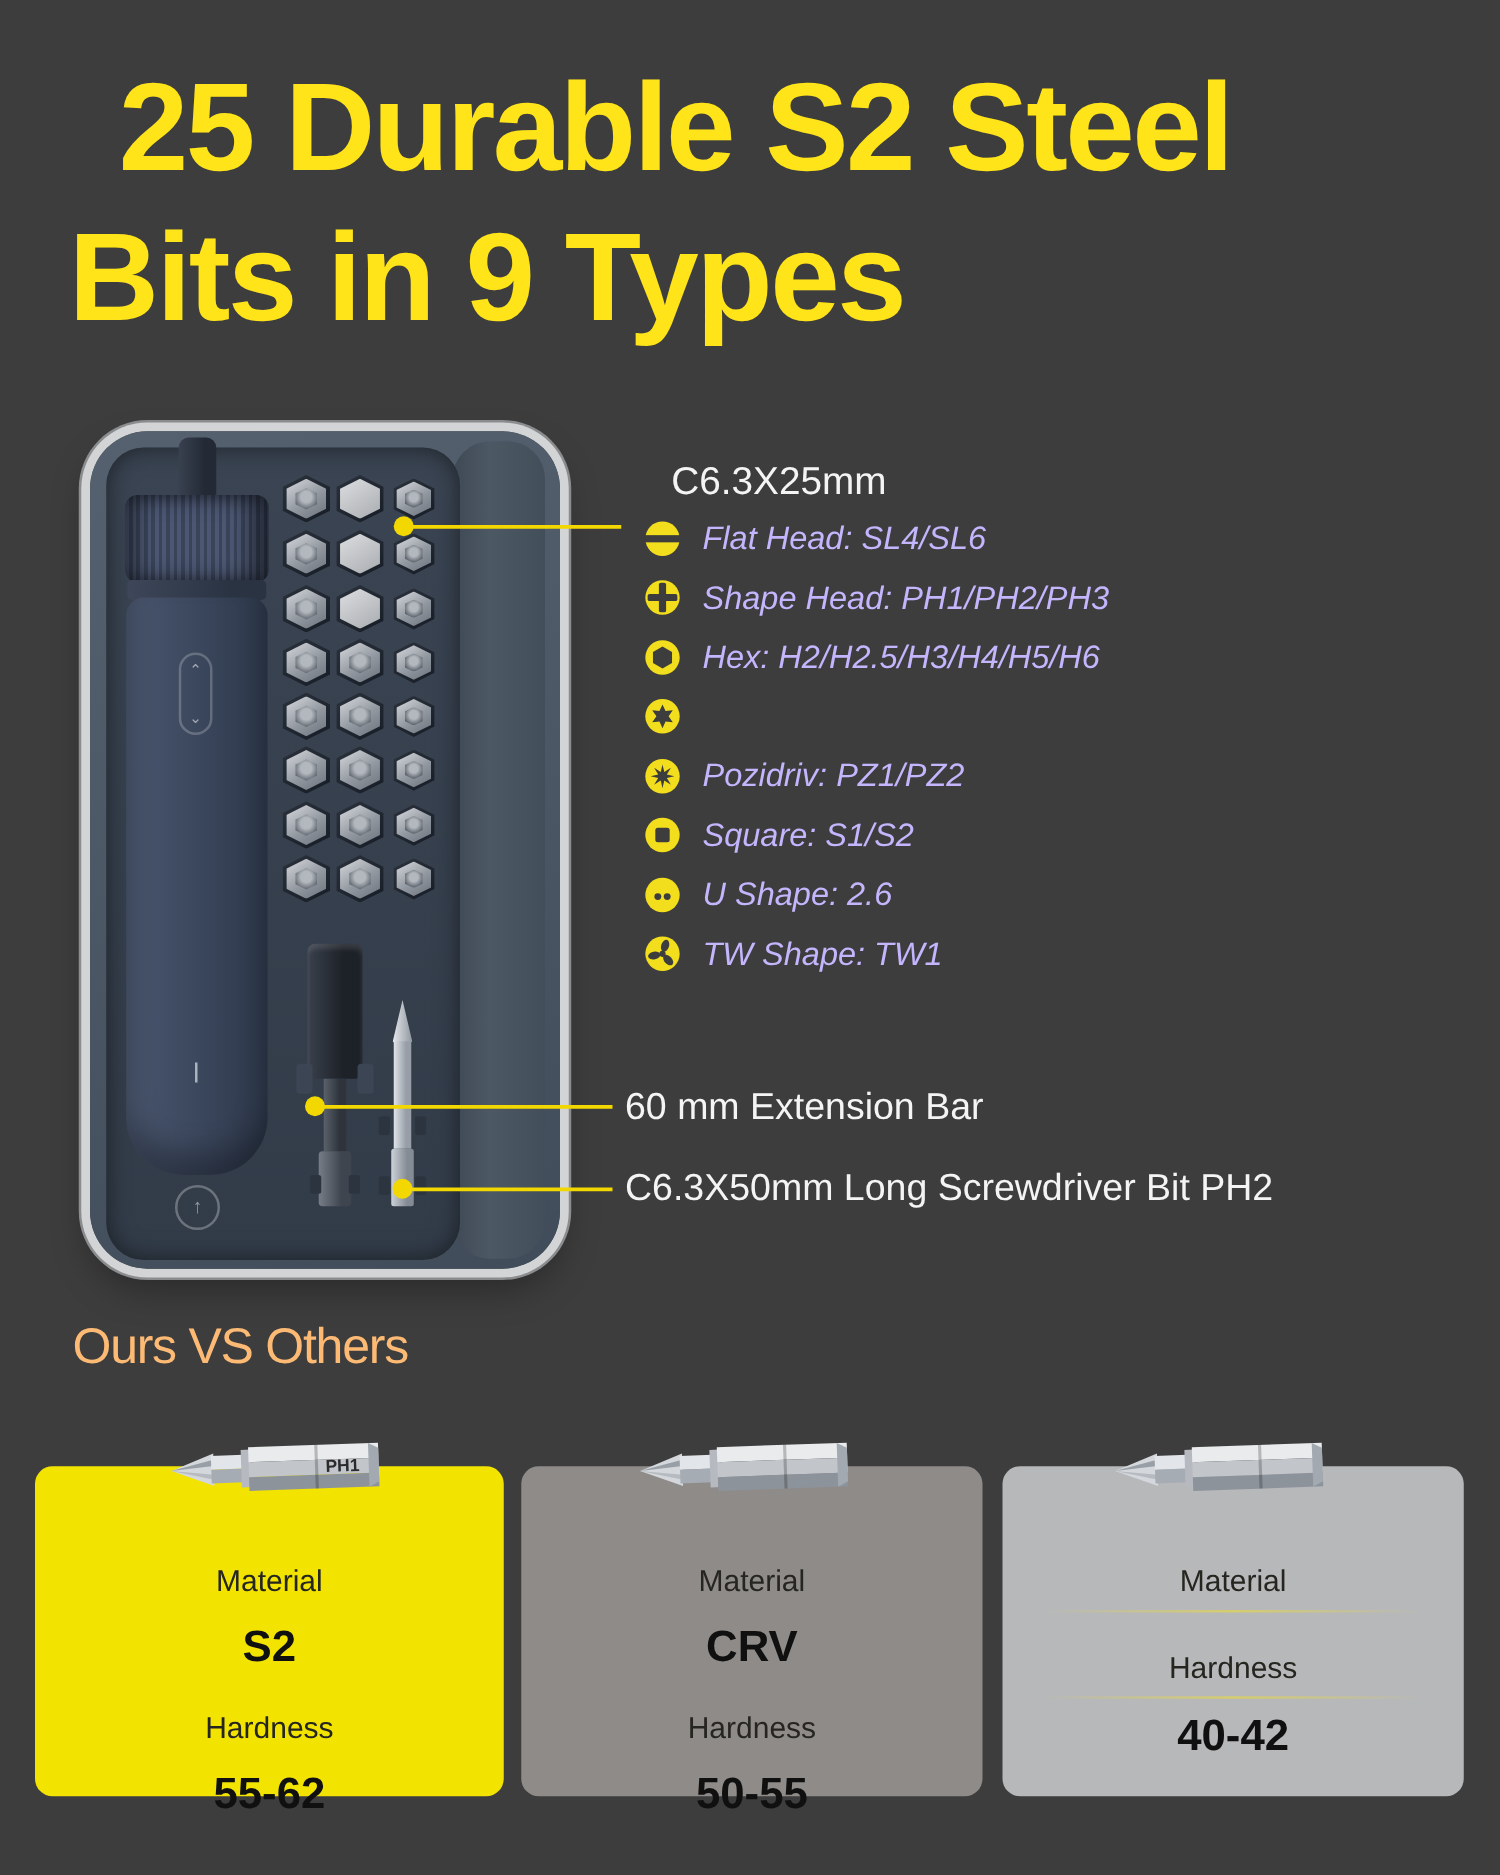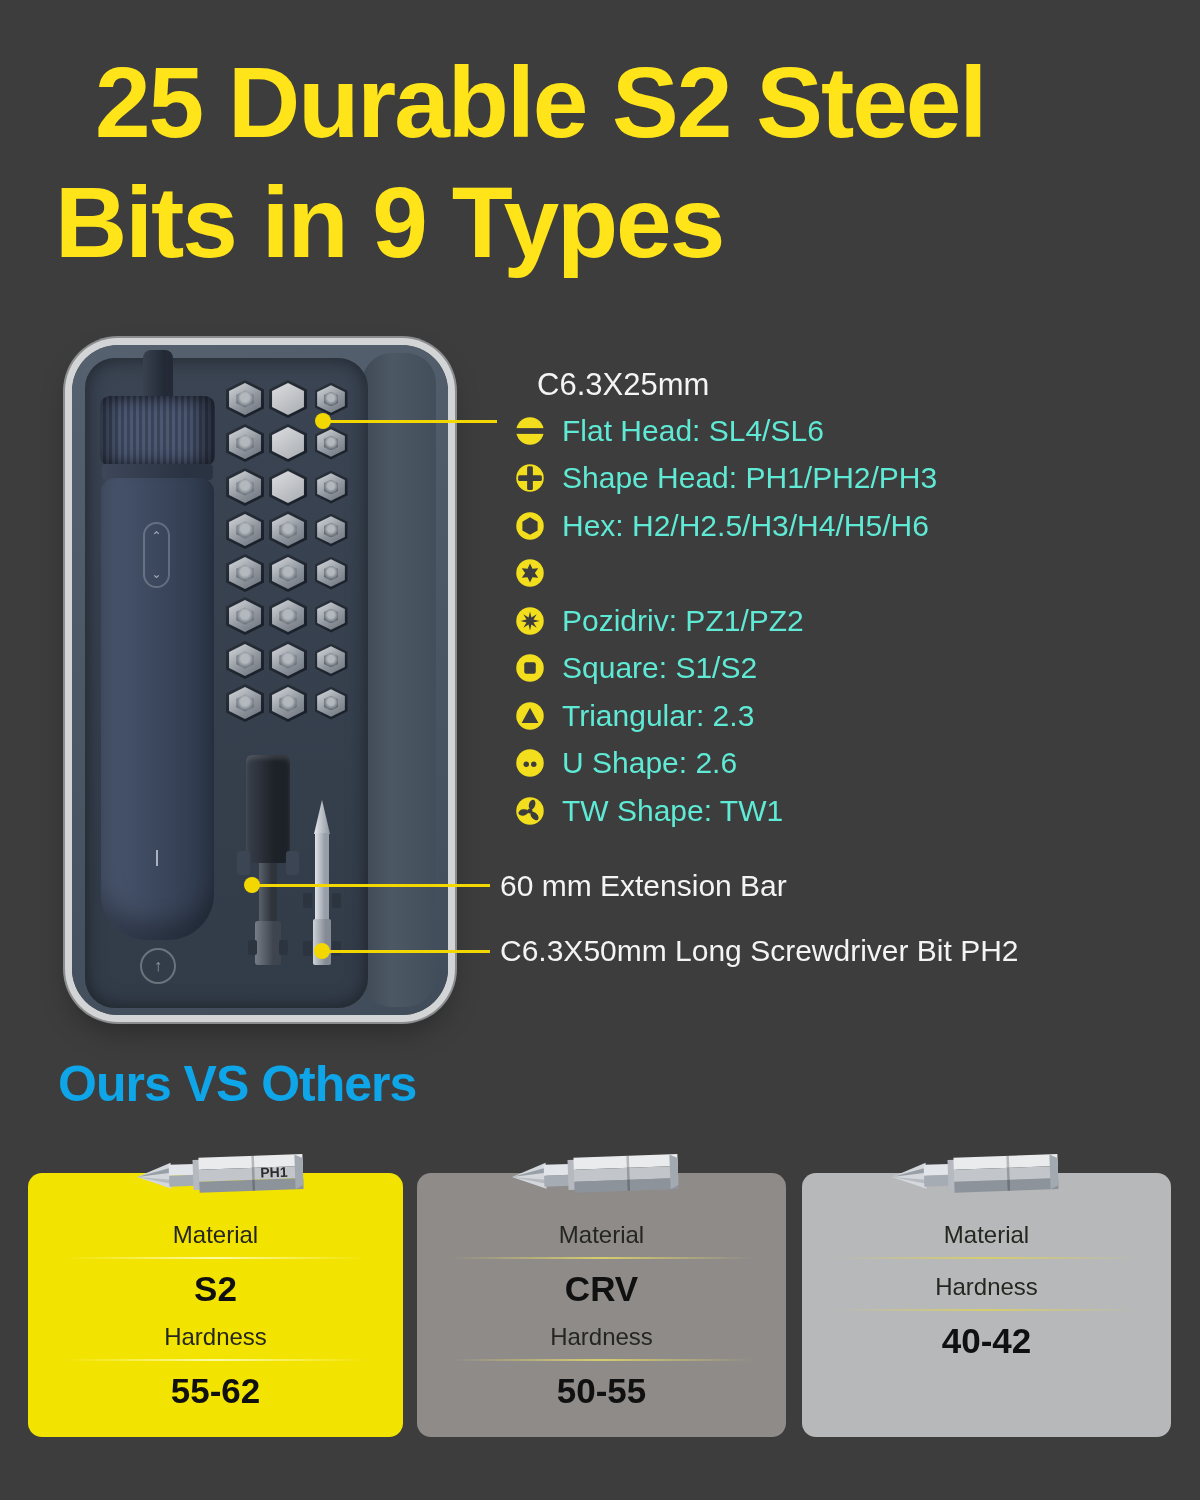--- a/index.html
+++ b/index.html
@@ -75,28 +75,28 @@
   
   .callout-line{position:absolute;height:3px;background:#f2d800;}
   .callout-dot{position:absolute;width:16px;height:16px;border-radius:50%;background:#f2d800;}
   .callout-label{position:absolute;color:#f4f4f4;font-size:30px;line-height:38px;white-space:nowrap;}
 
   
   #spec-heading{position:absolute;left:515px;top:366px;color:#f4f4f4;font-size:31px;line-height:38px;margin-left:22px;}
   #spec-items{position:absolute;left:515px;top:407px;}
   .spec-row{display:flex;align-items:center;height:47.5px;}
   .spec-icon{width:30px;height:30px;margin-right:17px;flex:0 0 30px;display:flex;}
-  .spec-label{color:#5eead4;font-size:30px;white-space:nowrap;}
-
-  
-  #vs-heading{position:absolute;left:58px;top:1055px;color:#0ea5e9;font-size:50px;
-    font-weight:700;letter-spacing:-1px;}
+  .spec-label{color:#c4b5fd;font-size:26px;white-space:nowrap;font-style:italic;}
+
+  
+  #vs-heading{position:absolute;left:58px;top:1055px;color:#fdba74;font-size:40px;
+    font-weight:400;letter-spacing:-1px;}
   .card{position:absolute;top:1173px;height:264px;border-radius:14px;
     display:flex;flex-direction:column;align-items:center;box-sizing:border-box;padding-top:48px;}
-  .card .lbl{font-size:24px;color:#262620;line-height:28px;height:28px;}
+  .card .lbl{font-size:24px;color:#262620;line-height:28px;height:28px;margin-top:31px;}
   .card .val{font-size:35px;font-weight:700;color:#101010;line-height:40px;height:40px;white-space:nowrap;}
   .card .div{width:82%;height:2px;}
   .card.highlight .div{background:linear-gradient(90deg,rgba(255,255,180,0),rgba(255,252,170,.95),rgba(255,255,180,0));}
   .card.other .div{background:linear-gradient(90deg,rgba(214,205,110,0),#d6cd6e,rgba(214,205,110,0));}
   .g1{margin-top:8px;} .g2{margin-top:10px;} .g3{margin-top:14px;}
   .card-bit{position:absolute;top:1150px;width:170px;height:48px;transform:rotate(-2deg);}
 </style>
 </head>
 <body>
 
@@ -313,29 +313,20 @@
       <span class="spec-label">Pozidriv: PZ1/PZ2</span>
     </div>
     <div class="spec-row">
       <span class="spec-icon">
         <svg width="30" height="30" viewBox="0 0 24 24">
           <circle cx="12" cy="12" r="11" fill="#f2de1d"></circle>
           <rect x="7.4" y="7.4" width="9.2" height="9.2" rx="1.6" fill="#3d3d3d"></rect>
         </svg>
       </span>
       <span class="spec-label">Square: S1/S2</span>
-    </div>
-    <div class="spec-row">
-      <span class="spec-icon">
-        <svg width="30" height="30" viewBox="0 0 24 24">
-          <circle cx="12" cy="12" r="11" fill="#f2de1d"></circle>
-          <polygon points="12,5.3 18.7,17.6 5.3,17.6" fill="#3d3d3d"></polygon>
-        </svg>
-      </span>
-      <span class="spec-label">Triangular: 2.3</span>
     </div>
     <div class="spec-row">
       <span class="spec-icon">
         <svg width="30" height="30" viewBox="0 0 24 24">
           <circle cx="12" cy="12" r="11" fill="#f2de1d"></circle>
           <circle cx="9" cy="13" r="2.2" fill="#3d3d3d"></circle>
           <circle cx="15" cy="13" r="2.2" fill="#3d3d3d"></circle>
         </svg>
       </span>
       <span class="spec-label">U Shape: 2.6</span>

